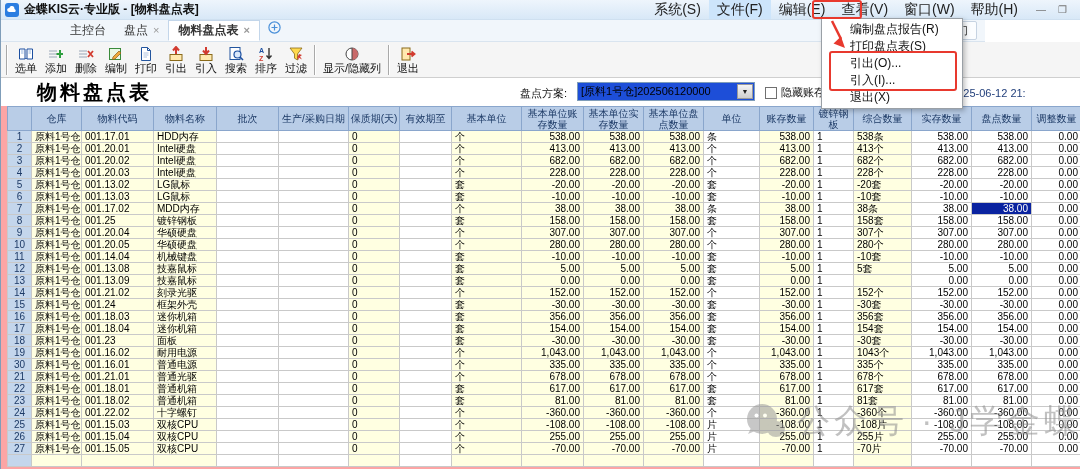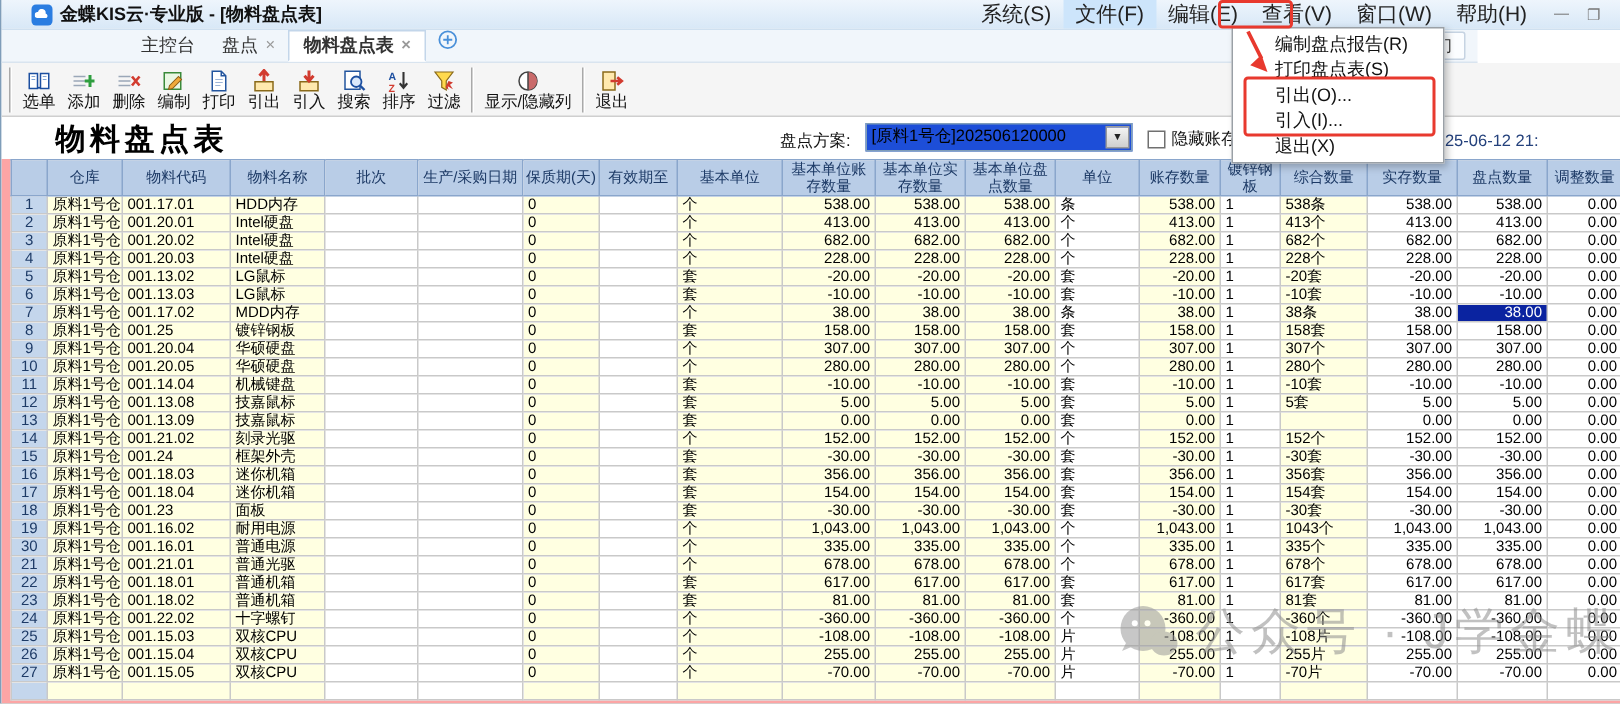--- a/index.html
+++ b/index.html
@@ -3,33 +3,33 @@
 <meta charset="utf-8">
 <style>
   * { margin:0; padding:0; box-sizing:border-box; }
   body { font-family:"Liberation Sans", sans-serif; background:#888; }
   #app { position:relative; width:1080px; height:469px; background:#fff; overflow:hidden;
          border-left:1px solid #7f9db9; }
 
   
   .titlebar { position:absolute; left:0; top:0; width:1080px; height:20px;
     background:linear-gradient(#eef5fc,#d8e8f7); display:flex; align-items:center;
-    padding-left:20px; border-bottom:1px solid #cfe0f0; }
+    padding-left:4px; border-bottom:1px solid #cfe0f0; }
   .appicon { width:14px; height:14px; border-radius:3px; background:#2a7de1;
     display:flex; align-items:center; justify-content:center; flex:0 0 auto; }
   .app-title { font-size:12px; font-weight:bold; color:#111; margin-left:5px; white-space:nowrap; }
   .menubar { margin-left:auto; display:flex; font-size:14px; color:#222; }
   .menubar .mitem { padding:0 8px; line-height:19px; cursor:default; white-space:nowrap; }
   .menubar .mitem.active { background:#cde5fb; }
   .winbtns { display:flex; gap:12px; margin:0 14px 0 10px; color:#777; font-size:10px; }
 
   
   .tabbar { position:absolute; left:0; top:20px; width:984px; height:22px;
     background:#f1f6fb; border-bottom:1px solid #d9e4ef; display:flex; align-items:flex-end;
-    padding-left:84px; }
+    padding-left:60px; }
   .tab { display:flex; align-items:center; height:21px; padding:0 9px; font-size:12px;
     color:#333; white-space:nowrap; }
   .tab.active { background:#fff; border:1px solid #c3d6ea; border-bottom:1px solid #fff;
     font-weight:bold; }
   .tab .x { margin-left:5px; color:#999; font-size:11px; line-height:11px; }
   .newtab { margin-left:8px; margin-bottom:3px; }
   .contact { margin-left:auto; margin-right:8px; margin-bottom:1px; height:19px;
     display:flex; align-items:center; gap:4px; padding:0 8px; font-size:11px; color:#333;
     background:#fbfdff; border:1px solid #c6d3e2; border-radius:2px; }
 

